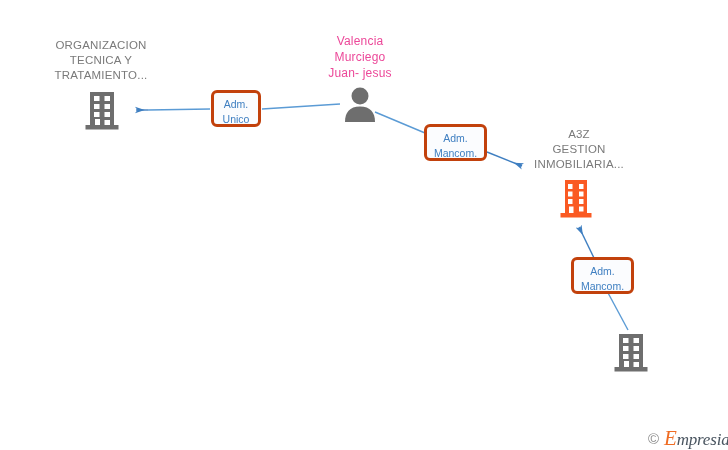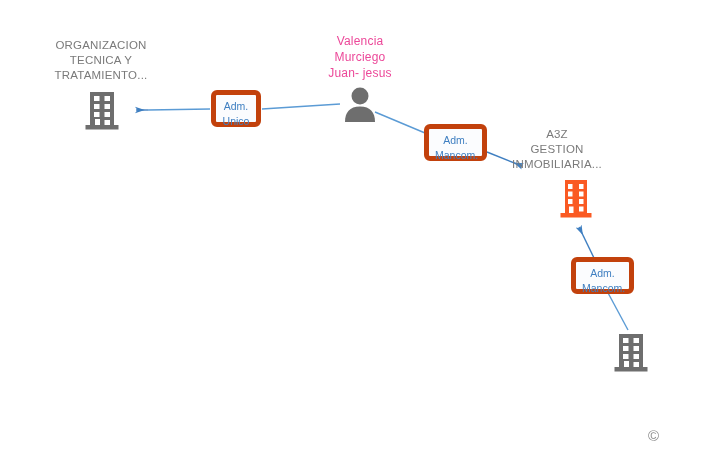--- a/index.html
+++ b/index.html
@@ -44,21 +44,21 @@
   .bldg {
     position: absolute;
   }
   .person-icon {
     position: absolute;
   }
   
   .edge-chip {
     position: absolute;
     box-sizing: border-box;
-    border: 5px solid #c2410c;
+    border: 3px solid #c2410c;
     border-radius: 6px;
     background: #fbfcfe;
     color: #3f7fc1;
     font-size: 10.5px;
     line-height: 15px;
     text-align: center;
     padding: 4px 6px 5px 6px;
     font-family: "Liberation Sans", sans-serif;
     white-space: pre-line;
   }
@@ -136,21 +136,21 @@
 
   <div class="node-label person" style="left:292px; top:33px; width:136px;">Valencia
 Murciego
 Juan- jesus</div>
 
   <svg class="person-icon" style="left:341px; top:86px;" width="38" height="36" viewBox="0 0 38 36">
     <circle cx="19" cy="10" r="8.5" fill="#6e6e6e"></circle>
     <path d="M 19 20.5 C 8.5 20.5 4 26.5 4 36 L 34 36 C 34 26.5 29.5 20.5 19 20.5 Z" fill="#6e6e6e"></path>
   </svg>
 
-  <div class="node-label" style="left:483px; top:127px; width:148px;">A3Z
+  <div class="node-label" style="left:505px; top:127px; width:148px;">A3Z
 GESTION
 INMOBILIARIA...</div>
 
   <svg class="bldg" style="left:558px; top:179px;" width="36" height="40" viewBox="0 0 36 40">
     <rect x="7" y="1" width="22" height="33" fill="#fa5a23"></rect>
     <rect x="2.5" y="34" width="31" height="4.5" fill="#fa5a23"></rect>
     <rect x="10" y="5" width="4.5" height="5" fill="#ffffff"></rect>
     <rect x="21" y="5" width="4.5" height="5" fill="#ffffff"></rect>
     <rect x="10" y="12.5" width="4.5" height="5" fill="#ffffff"></rect>
     <rect x="21" y="12.5" width="4.5" height="5" fill="#ffffff"></rect>
@@ -178,15 +178,16 @@
 Unico</div>
 
   <div class="edge-chip" style="left:424px; top:124px; width:63px; height:37px;">Adm.
 Mancom.</div>
 
   <div class="edge-chip" style="left:571px; top:257px; width:63px; height:37px;">Adm.
 Mancom.</div>
 
   <div class="watermark" style="left:648px; top:428px;">
     <span class="wm-c">©</span>
+    <span class="wm-text"><span class="e">E</span><span>mpresia</span></span>
   </div>
 
 </div>
 
 </body></html>

